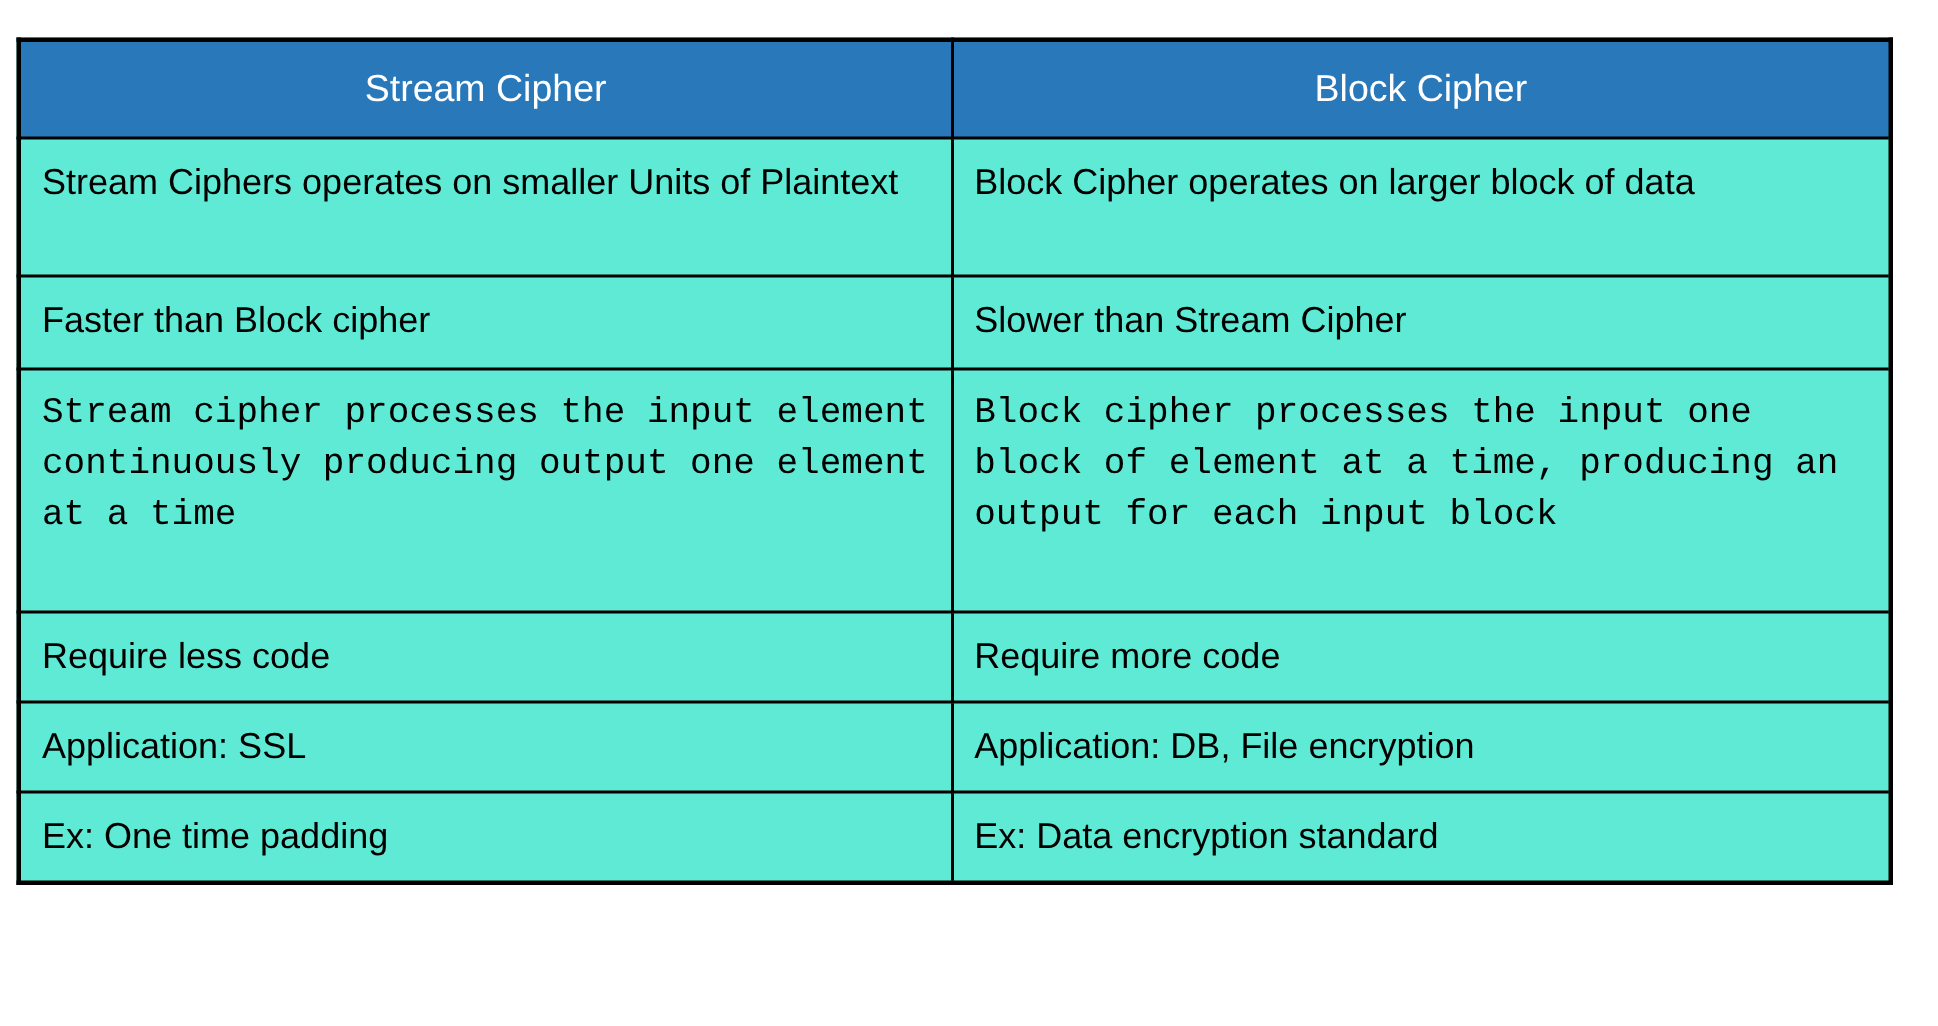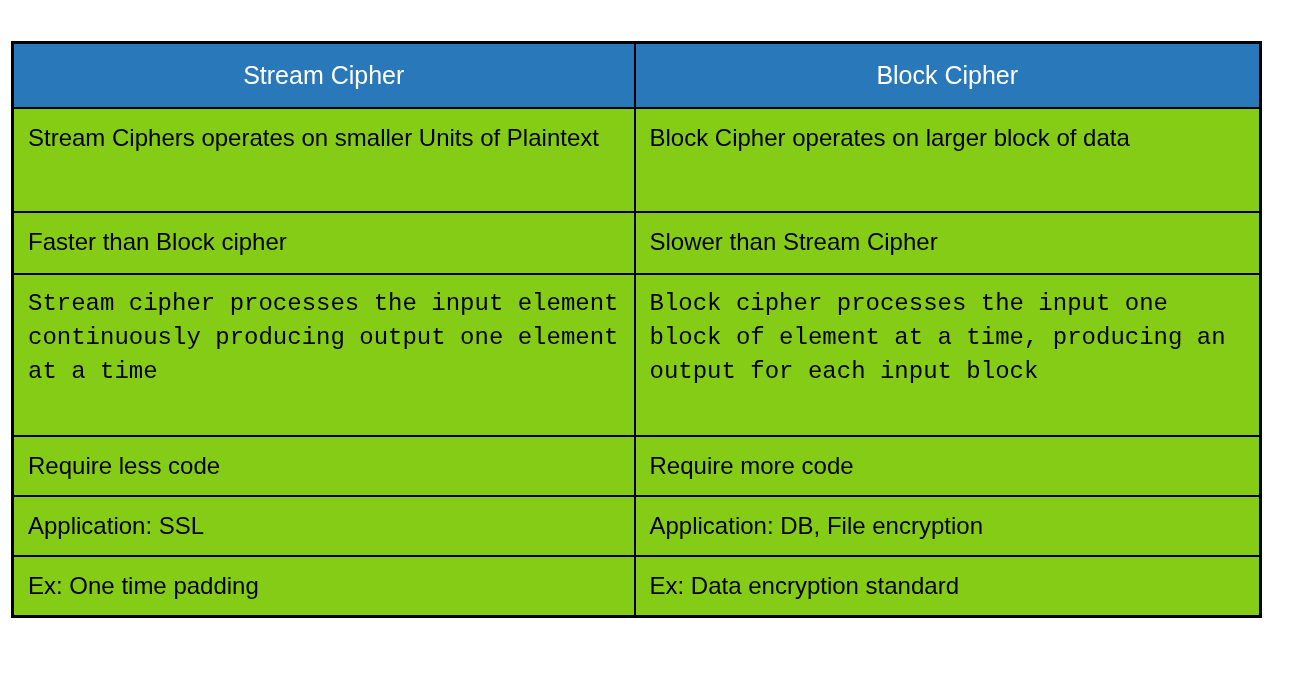--- a/index.html
+++ b/index.html
@@ -13,25 +13,25 @@
   .page {
     position: relative;
     width: 1292px;
     height: 684px;
     background: #ffffff;
     overflow: hidden;
   }
   table.compare {
     position: absolute;
     left: 11px;
-    top: 41px;
+    top: 25px;
     width: 1248px;
     border-collapse: collapse;
     table-layout: fixed;
-    background: #84cc16;
+    background: #5eead4;
   }
   table.compare, table.compare th, table.compare td {
     border: 2px solid #000000;
   }
   table.compare {
     border-width: 3px;
   }
   th.col-head {
     background: #2878BA;
     color: #ffffff;
@@ -43,21 +43,21 @@
     padding: 0;
   }
   td.cell {
     color: #000000;
     font-size: 24px;
     line-height: 34px;
     text-align: left;
     vertical-align: top;
     padding: 12px 14px;
   }
-  tr.r-tall  { height: 104px; margin-top: 36px; }
+  tr.r-tall  { height: 92px; margin-top: 36px; }
   tr.r-short { height: 62px; padding-left: 36px; }
   tr.r-xtall { height: 162px; font-family: Liberation Mono, monospace; }
   tr.r-std   { height: 48px; }
 </style>
 </head>
 <body>
 
 <div class="page">
   <table class="compare">
     <colgroup>

